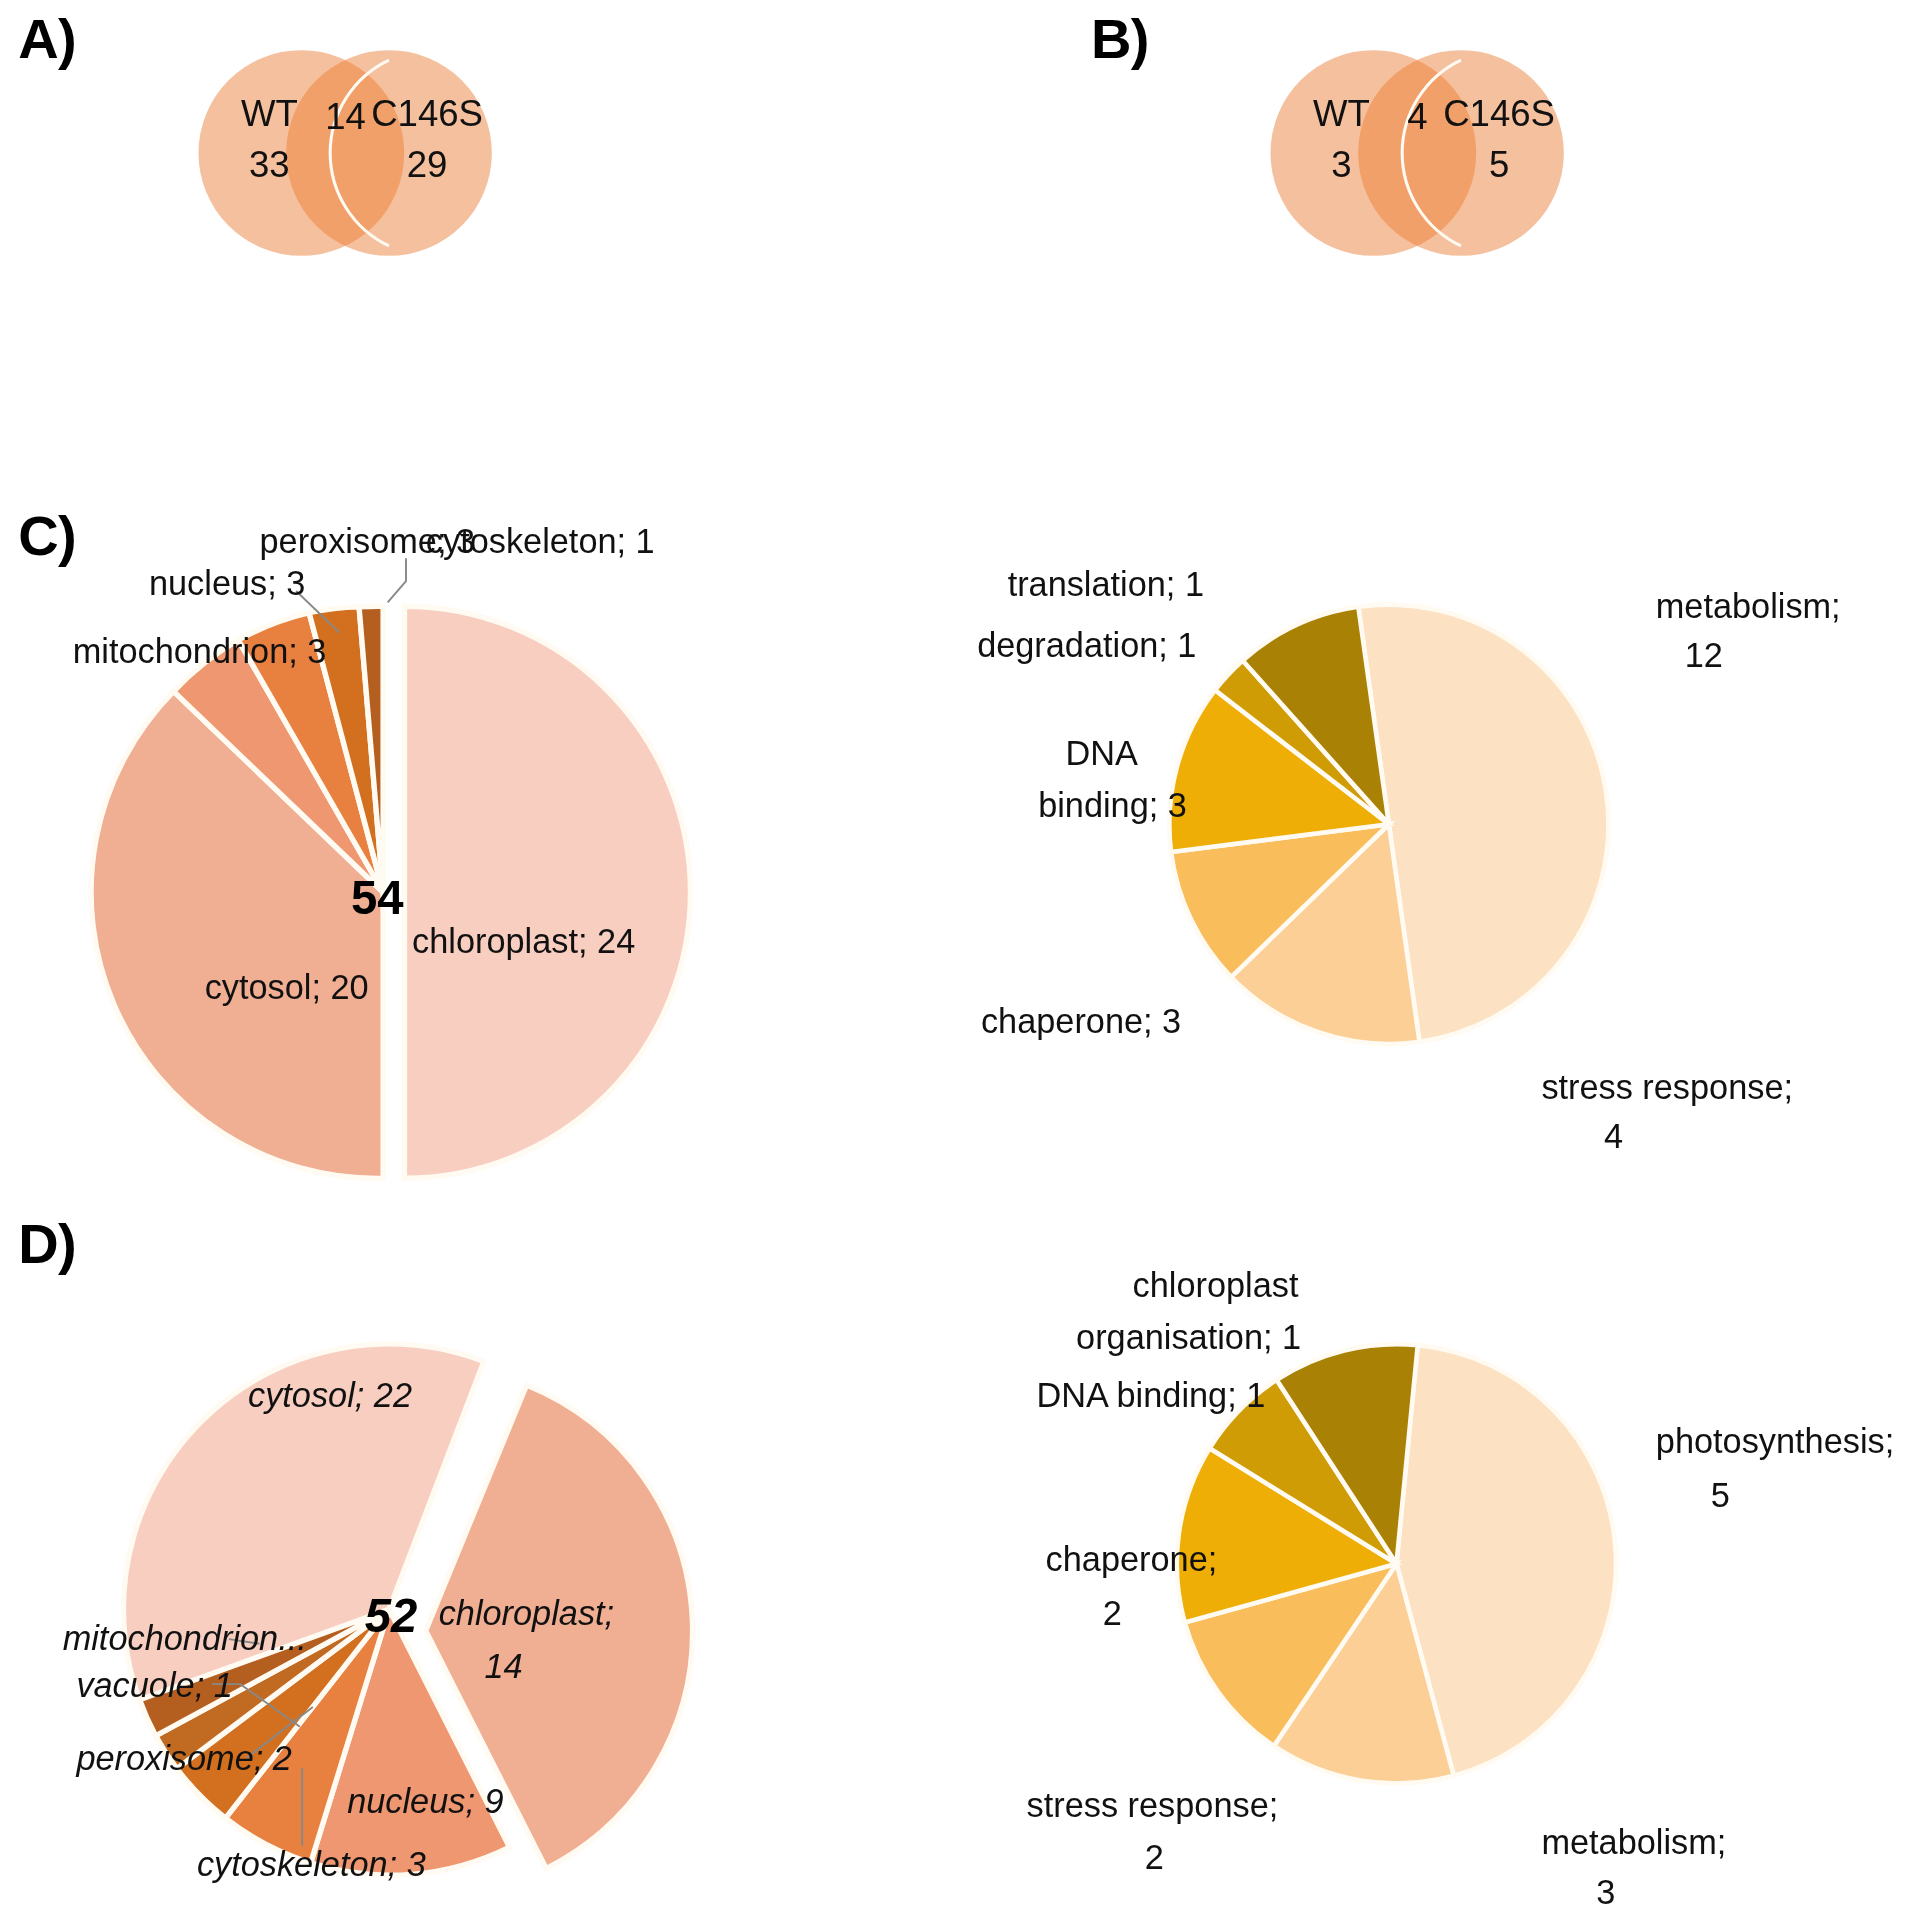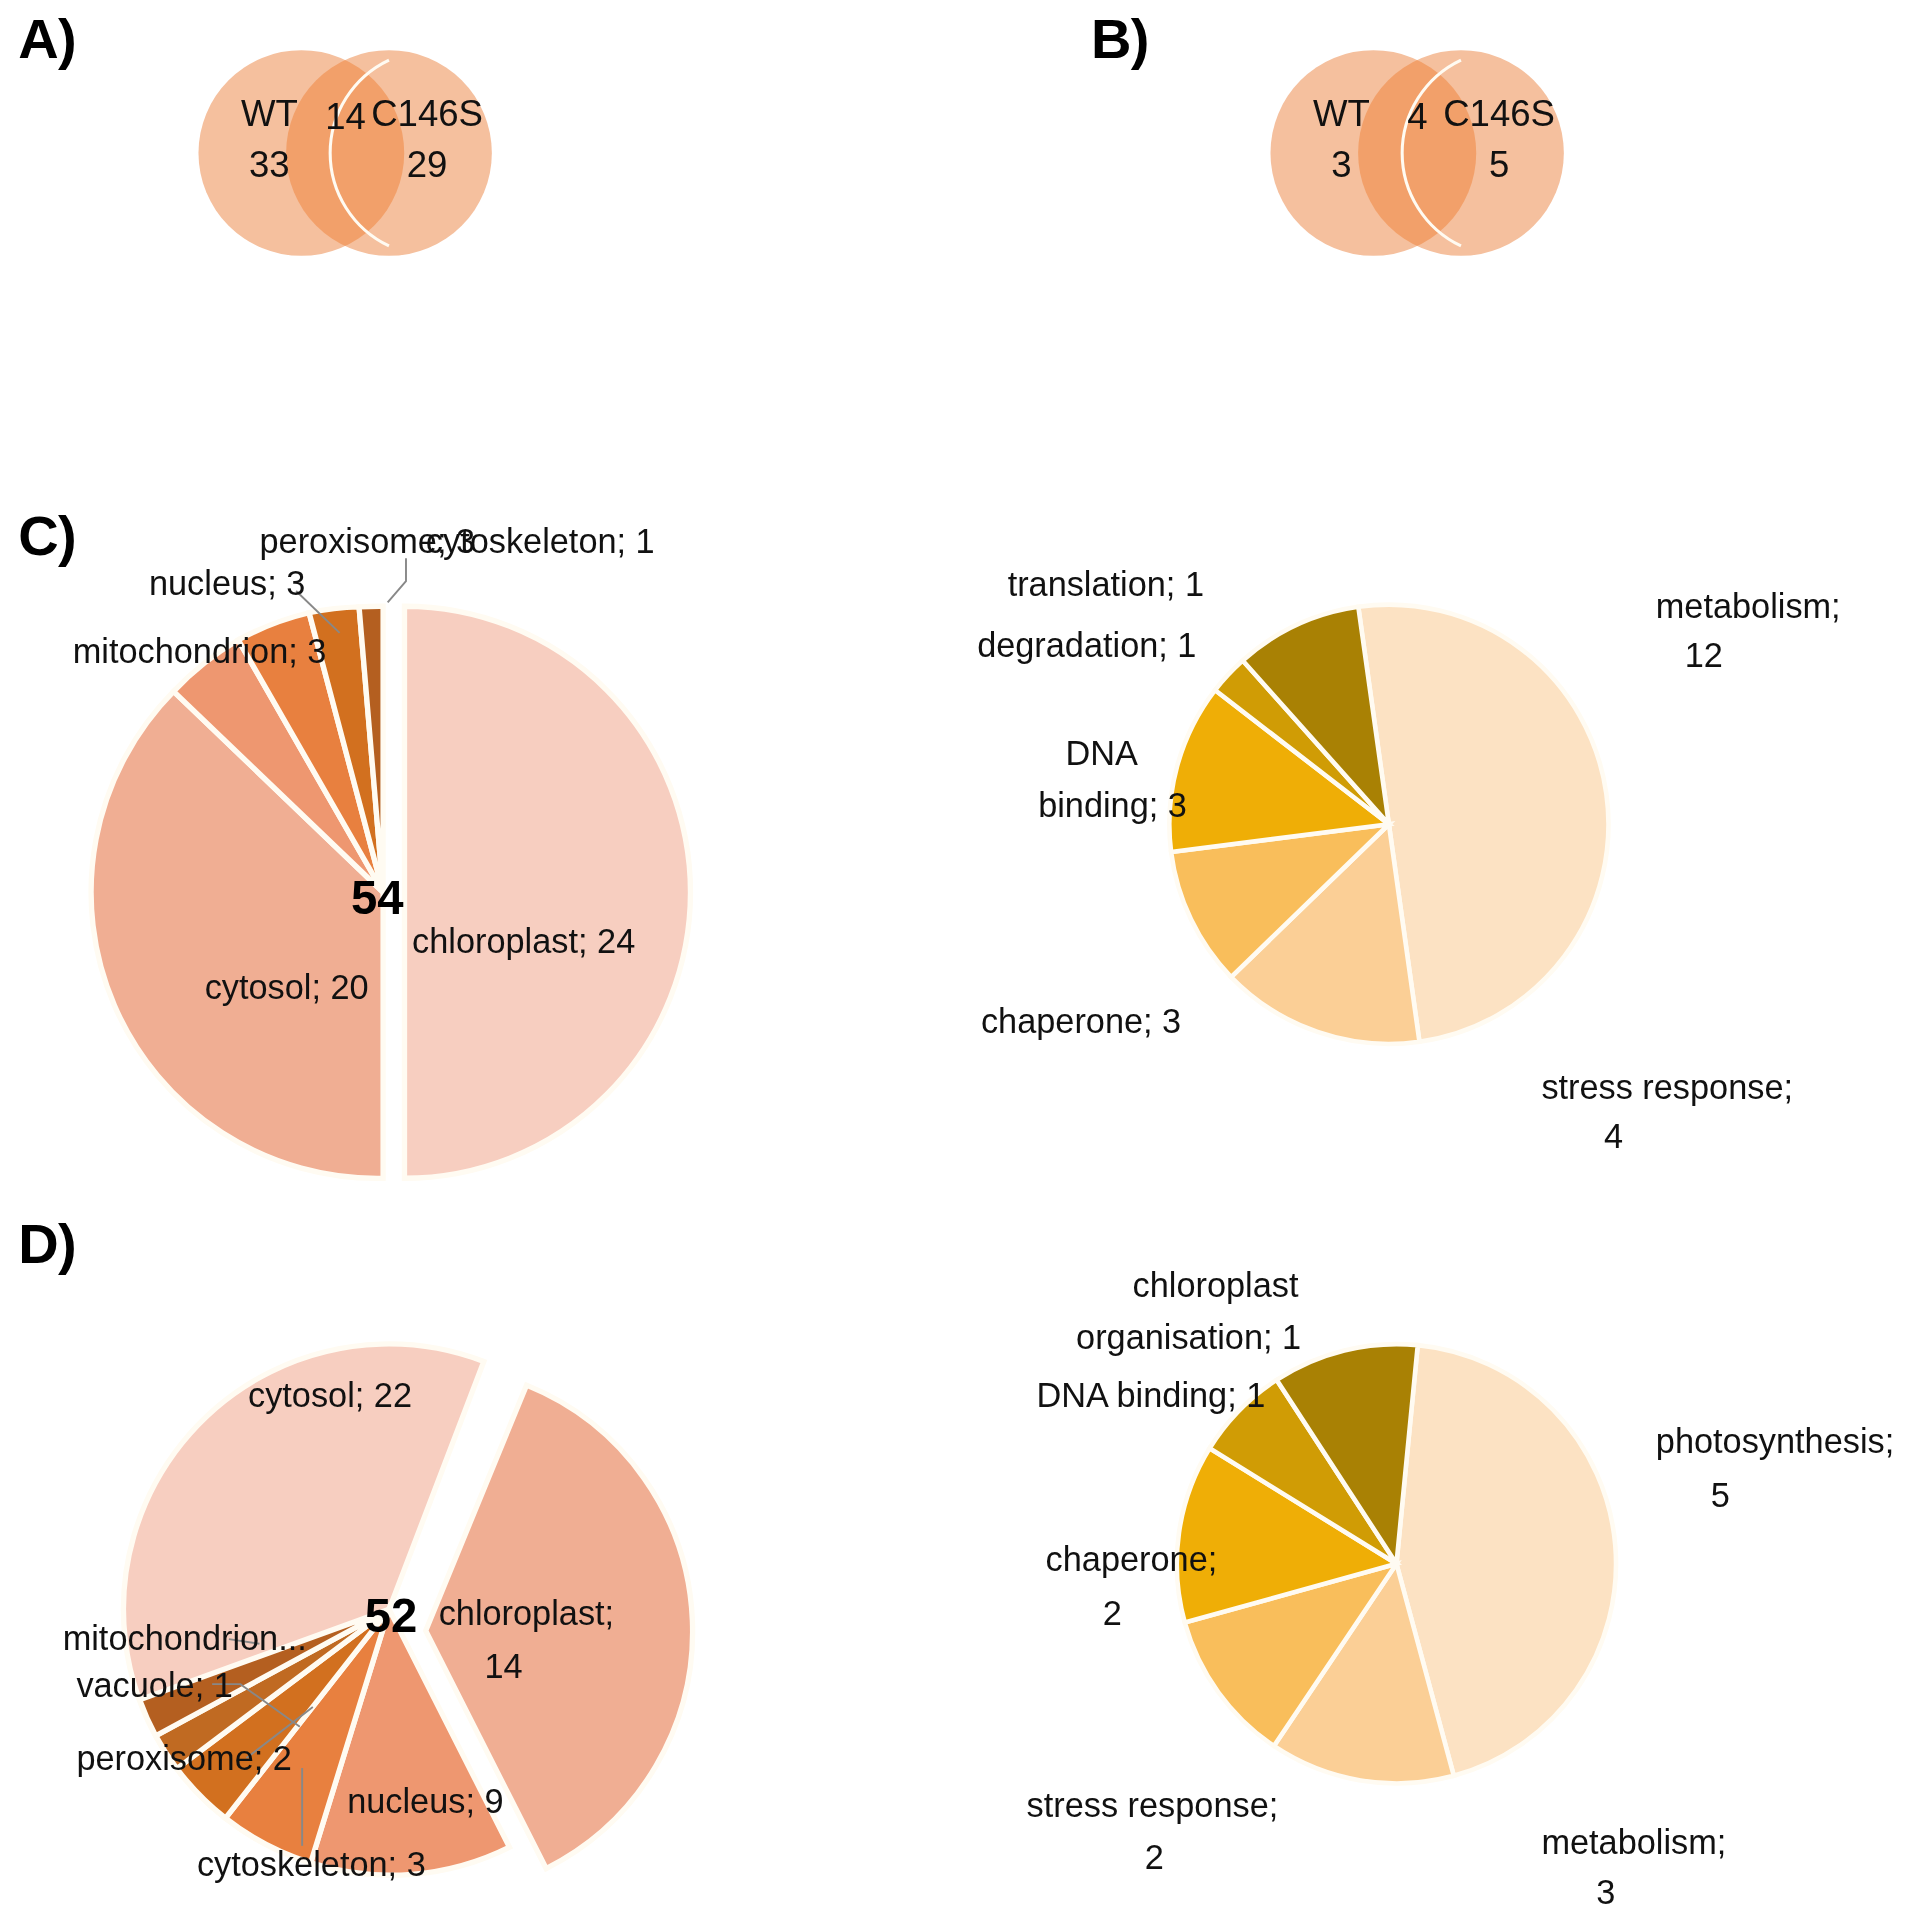--- a/index.html
+++ b/index.html
@@ -119,21 +119,21 @@
   <text class="lbl" x="-95" y="614">chaperone; 3</text>
   <text class="lbl" x="16" y="262">DNA</text>
   <text class="lbl" x="-20" y="330">binding; 3</text>
   <text class="lbl" x="-100" y="120">degradation; 1</text>
   <text class="lbl" x="-60" y="40">translation; 1</text>
 </svg>
 </div>
 
 <div class="panel-letter" style="left:18.3px;top:1211px;">D)</div>
 
-<div class="fig" style="left:84px;top:1266px;">
+<div class="fig" style="left:84px;top:1266px;font-style:italic;">
 <svg width="839" height="641" viewBox="0 0 1100 840">
   <g transform="translate(400,450)">
 
     <path d="M 0 0 L 124.2 -325.0 A 348 348 0 1 0 -67.6 341.4 Z" fill="#F7CEC0" stroke="#FFFBF2" stroke-width="7"></path>
 
     <path d="M 0 0 L 132.2 -322.0 A 348 348 0 0 1 157.9 311.8 Z" transform="translate(48,28)" fill="#F0AE93" stroke="#FFFBF2" stroke-width="7"></path>
 
     <path d="M 0 0 L 157.9 311.8 A 348 348 0 0 1 -102.8 332.4 Z" fill="#EE9770" stroke="#FFFBF2" stroke-width="7"></path>
 
     <path d="M 0 0 L -102.8 332.4 A 348 348 0 0 1 -214.5 273.7 Z" fill="#E8803F" stroke="#FFFBF2" stroke-width="7"></path>

